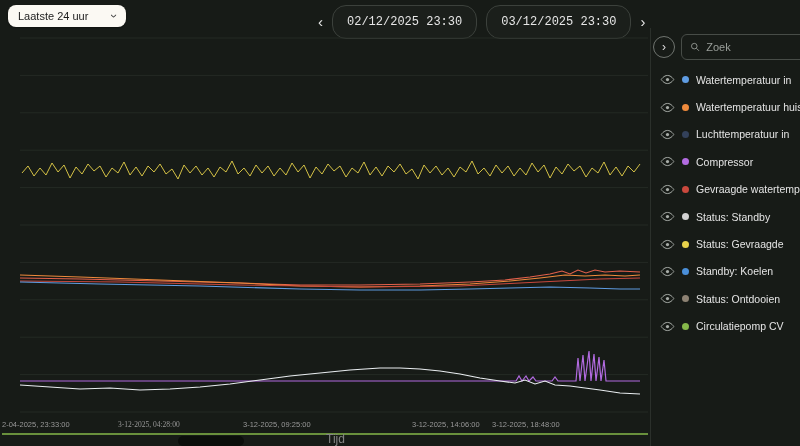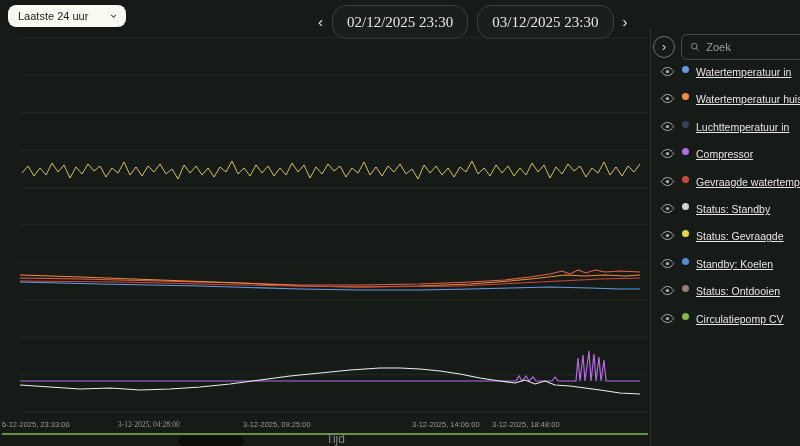--- a/index.html
+++ b/index.html
@@ -6,42 +6,42 @@
   body { background:#000; font-family:"Liberation Sans", sans-serif; }
   .app { position:relative; width:800px; height:446px; background:#171b17; overflow:hidden; color:#e6e6e6; }
 
   
   .range-btn { position:absolute; left:8px; top:5px; height:22px; background:#fbf9f3; color:#1c1c1c;
     border:none; border-radius:8px; font-size:11px; display:flex; align-items:center; gap:24px;
     padding:0 10px; cursor:pointer; box-shadow:0 1px 2px rgba(0,0,0,.4); font-family:inherit; }
   .chev-down { display:inline-block; transform:rotate(90deg); font-size:12px; color:#444; }
   .nav { position:absolute; left:318px; top:5px; display:flex; align-items:center; gap:9px; }
   .nav-chev { background:none; border:none; color:#e8e8e8; font-size:15px; cursor:pointer; line-height:22px; font-family:inherit; }
-  .date-pill { height:22px; border:1px solid #3c413c; border-radius:14px; color:#e6e6e6; font-size:15px;
-    display:flex; align-items:center; padding:16px 14px; background:#1b1f1b; cursor:pointer; font-family:Liberation Serif, serif; }
+  .date-pill { height:22px; border:1px solid #3c413c; border-radius:14px; color:#e6e6e6; font-size:12px;
+    display:flex; align-items:center; padding:16px 14px; background:#1b1f1b; cursor:pointer; font-family:Liberation Mono, monospace; }
 
   
   .chart { position:absolute; left:0; top:28px; width:650px; height:418px; }
   .chart svg { position:absolute; left:0; top:0; }
   .x-tick { position:absolute; top:392px; font-size:7.5px; color:#989898; white-space:nowrap; }
   .xlabel { position:absolute; left:326px; top:404px; font-size:12px; color:#858585; }
   .bottom-pill { position:absolute; left:178px; top:408px; width:66px; height:10px; background:#0b0e0b; border-radius:5px; }
 
   
   .sidebar { position:absolute; left:650px; top:28px; width:150px; bottom:0; border-left:1px solid #2b302b; }
   .collapse-btn { position:absolute; left:2px; top:8px; width:22px; height:22px; border-radius:50%;
     border:1px solid #6f746f; background:transparent; color:#ddd; font-size:12px; cursor:pointer;
     display:flex; align-items:center; justify-content:center; font-family:inherit; }
   .search-box { position:absolute; left:30px; top:6px; width:132px; height:26px; border:1px solid #474c47;
     border-radius:6px; display:flex; align-items:center; gap:6px; padding:0 8px; }
   .search-box input { background:transparent; border:none; outline:none; color:#ddd; font-size:11px; width:100%; font-family:inherit; }
   .search-box input::placeholder { color:#9a9f9a; }
 
   .legend { position:absolute; left:0; top:38px; right:0; }
-  .legend-row { height:27.4px; display:flex; gap:7px; padding-left:9px; cursor:pointer;text-decoration:underline; }
+  .legend-row { height:27.4px; display:flex; align-items:center; gap:7px; padding-left:9px; cursor:pointer; }
   .legend-row .eye { width:15px; height:11px; flex:0 0 auto; display:flex; align-items:center; }
   .legend-row .dot { width:7px; height:7px; border-radius:50%; flex:0 0 auto; }
   .legend-row .legend-label { font-size:10.5px; color:#e4e4e4; white-space:nowrap; }
 </style>
 </head>
 <body>
 
 <div class="app">
 
   <button class="range-btn">
@@ -72,21 +72,21 @@
         <polyline points="22,145 28,138 34,148 40,140 46,147 52,135 58,144 64,137 70,150 76,139 82,146 88,136 94,143 100,138 106,149 112,140 118,145 124,134 130,147 136,139 142,148 148,138 154,144 160,136 166,146 172,141 178,151 184,137 190,145 196,138 202,147 208,140 214,149 220,139 226,144 232,133 238,146 244,140 250,148 256,137 262,145 268,138 274,148 280,140 286,147 292,135 298,144 304,137 310,150 316,139 322,146 328,136 334,143 340,138 346,149 352,140 358,145 364,134 370,147 376,139 382,148 388,138 394,144 400,136 406,146 412,141 418,151 424,137 430,145 436,138 442,147 448,140 454,149 460,139 466,144 472,133 478,146 484,140 490,148 496,137 502,145 508,138 514,148 520,140 526,147 532,135 538,144 544,137 550,150 556,139 562,146 568,136 574,143 580,138 586,149 592,140 598,145 604,134 610,147 616,139 622,148 628,138 634,144 640,136" fill="none" stroke="#e8d24b" stroke-width="0.9"></polyline>
         <polyline points="20,250 80,251 160,253 240,255 300,257 360,257 420,256 470,254 505,252 530,249 550,246 562,243 570,246 578,242 586,245 595,242 605,244 620,243 640,244" fill="none" stroke="#e2604b" stroke-width="1.1"></polyline>
         <polyline points="20,247 80,249 160,252 240,255 300,258 360,259 420,258 470,256 510,253 540,250 565,247 585,248 605,247 625,248 640,247" fill="none" stroke="#ef8a3c" stroke-width="1.1"></polyline>
         <polyline points="20,253 120,254 240,257 360,259 460,258 540,254 600,251 640,250" fill="none" stroke="#c9483d" stroke-width="1"></polyline>
         <polyline points="20,254 100,256 200,258 300,261 360,262 420,262 470,261 510,260 550,259 590,260 620,261 640,261" fill="none" stroke="#5f9ce2" stroke-width="1.1"></polyline>
         <polyline points="20,353 516,353 519,348 522,353 526,348 529,353 533,349 536,353 552,353 555,349 558,353 576,353 578,330 580,353 583,327 585,353 589,323 591,353 594,326 596,353 599,329 601,353 604,332 606,353 640,353" fill="none" stroke="#b26be0" stroke-width="1.2"></polyline>
         <polyline points="20,357 50,359 80,361 110,360 140,362 170,361 200,359 230,356 260,352 290,348 320,345 350,342 380,340 400,340 420,341 440,343 460,346 480,350 500,353 515,355 525,352 535,356 545,353 555,357 570,358 585,360 600,362 620,365 640,366" fill="none" stroke="#e9edf0" stroke-width="1.1"></polyline>
         <polyline points="2,406 648,406" fill="none" stroke="#86b84a" stroke-width="1.4"></polyline>
       </svg>
     <div id="x-labels">
-        <div class="x-tick" style="left: 2px;">6-12-2025, 23:33:00</div>
+        <div class="x-tick" style="left: 2px;">2-04-2025, 23:33:00</div>
         <div class="x-tick" style="left: 118px; font-family: Liberation Serif, serif;">3-12-2025, 04:28:00</div>
         <div class="x-tick" style="left: 243px;">3-12-2025, 09:25:00</div>
         <div class="x-tick" style="left: 364px; padding-left: 48px;">3-12-2025, 14:06:00</div>
         <div class="x-tick" style="left: 492px;">3-12-2025, 18:48:00</div>
       </div>
     <div class="xlabel">Tijd</div>
     <div class="bottom-pill"></div>
   </div>
 
   <div class="sidebar">

